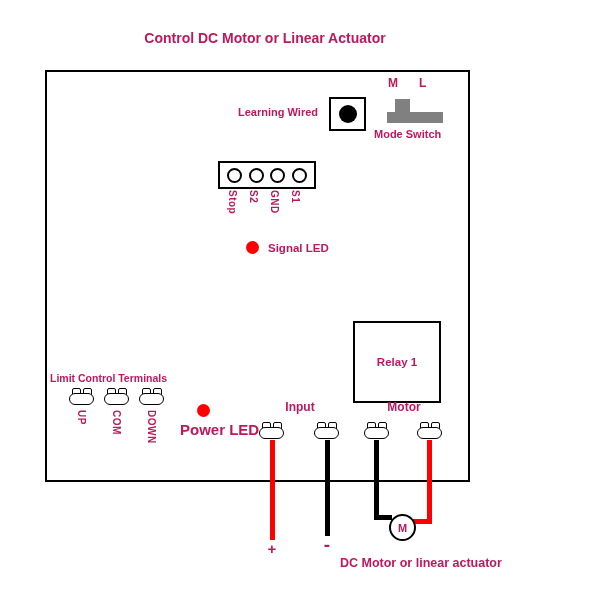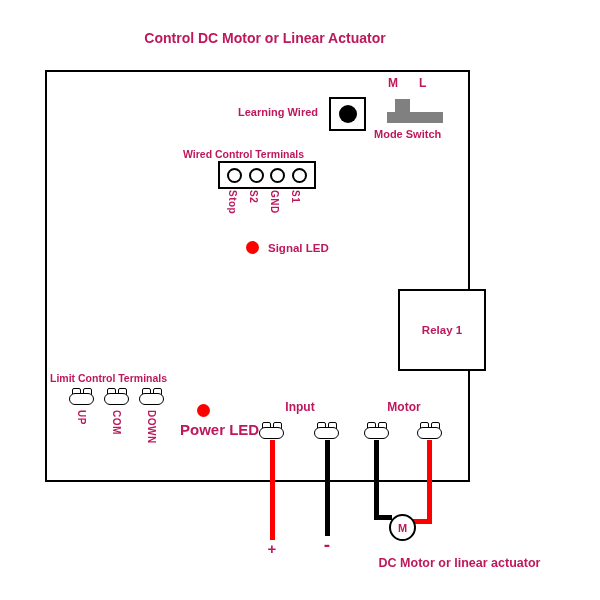--- a/index.html
+++ b/index.html
@@ -28,41 +28,41 @@
 
   
   #signal-led{left:246px;top:241px;width:13px;height:13px;border-radius:50%;}
   #signal-led-label{left:268px;top:242px;font-size:11.5px;font-weight:bold;}
   #power-led{left:197px;top:404px;width:13px;height:13px;border-radius:50%;}
   #power-led-label{left:180px;top:421px;font-size:15px;font-weight:bold;}
 
   
   .relay{width:84px;height:78px;border:2px solid #000;display:flex;align-items:center;justify-content:center;font-size:11.5px;font-weight:bold;background:#fff;}
   #relay2{left:258px;top:307px;}
-  #relay1{left:353px;top:289px;margin-left:45px;}
+  #relay1{left:353px;top:321px;}
 
   
   #lct-label{left:50px;top:372px;font-size:10.5px;font-weight:bold;}
   .term{position:absolute;width:26px;height:18px;}
   .term .nub{position:absolute;top:0;width:7px;height:7px;border:1.5px solid #000;background:#fff;border-radius:2px;}
   .term .nub.l{left:3px;}
   .term .nub.r{right:3px;}
   .term .tbody{position:absolute;left:0;top:5px;width:23px;height:10px;border:1.5px solid #000;border-radius:7px;background:#fff;}
 
   
   #input-label{left:270px;top:400px;width:60px;text-align:center;font-size:12px;font-weight:bold;}
   #motor-label{left:374px;top:400px;width:60px;text-align:center;font-size:12px;font-weight:bold;}
 
   
   .wire{position:absolute;}
   #plus{left:262px;top:540px;width:20px;text-align:center;font-size:15px;font-weight:bold;}
   #minus{left:317px;top:534px;width:20px;text-align:center;font-size:19px;font-weight:bold;}
   #ps-label{left:240px;top:556px;width:110px;text-align:center;font-size:12.5px;font-weight:bold;}
   #m-circle{left:389px;top:514px;width:23px;height:23px;border:2px solid #000;border-radius:50%;background:#fff;display:flex;align-items:center;justify-content:center;font-size:11px;font-weight:bold;z-index:5;}
-  #dcm-label{left:352px;top:556px;width:215px;text-align:center;font-size:12.5px;font-weight:bold;}
+  #dcm-label{left:340px;top:556px;width:215px;text-align:left;font-size:12.5px;font-weight:bold;}
 </style>
 </head>
 <body>
 
 <div id="stage">
 
   <div id="title" class="abs">Control DC Motor or Linear Actuator</div>
 
   <div id="board" class="abs"></div>
 
@@ -70,21 +70,20 @@
   <div id="learn-btn" class="abs">
     <div id="learn-dot" style="background: rgb(0, 0, 0);"></div>
   </div>
 
   <div id="ms-m" class="abs">M</div>
   <div id="ms-l" class="abs">L</div>
   <div id="ms-knob" class="abs" style="background: rgb(128, 128, 128);"></div>
   <div id="ms-base" class="abs" style="background: rgb(128, 128, 128);"></div>
   <div id="ms-label" class="abs">Mode Switch</div>
 
-  <div id="wct-label" class="abs">Wired Control Terminals</div>
   <div id="wct-block" class="abs">
     <div class="pin"></div>
     <div class="pin"></div>
     <div class="pin"></div>
     <div class="pin"></div>
   </div>
   <div class="vlabel" style="left:227px;top:190px;">Stop</div>
   <div class="vlabel" style="left:248px;top:190px;">S2</div>
   <div class="vlabel" style="left:269px;top:190px;">GND</div>
   <div class="vlabel" style="left:290px;top:190px;">S1</div>

